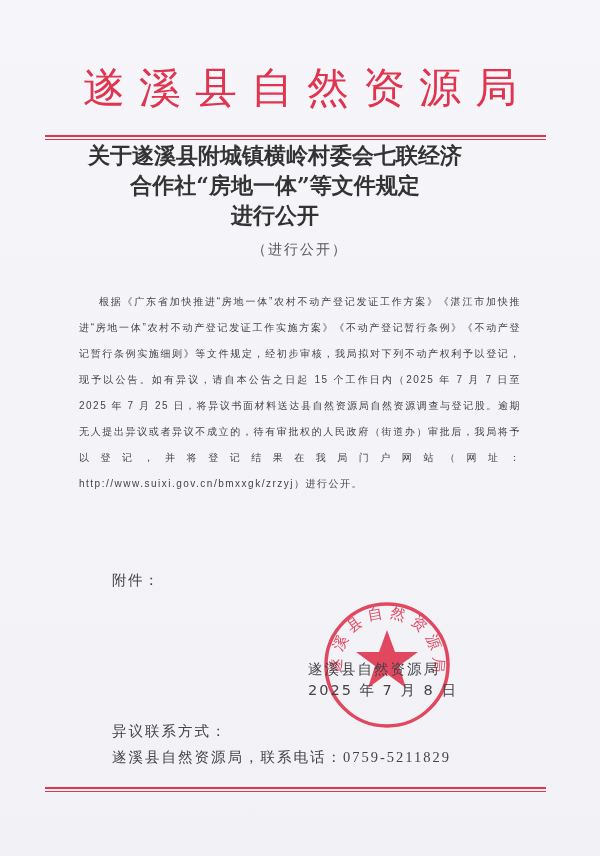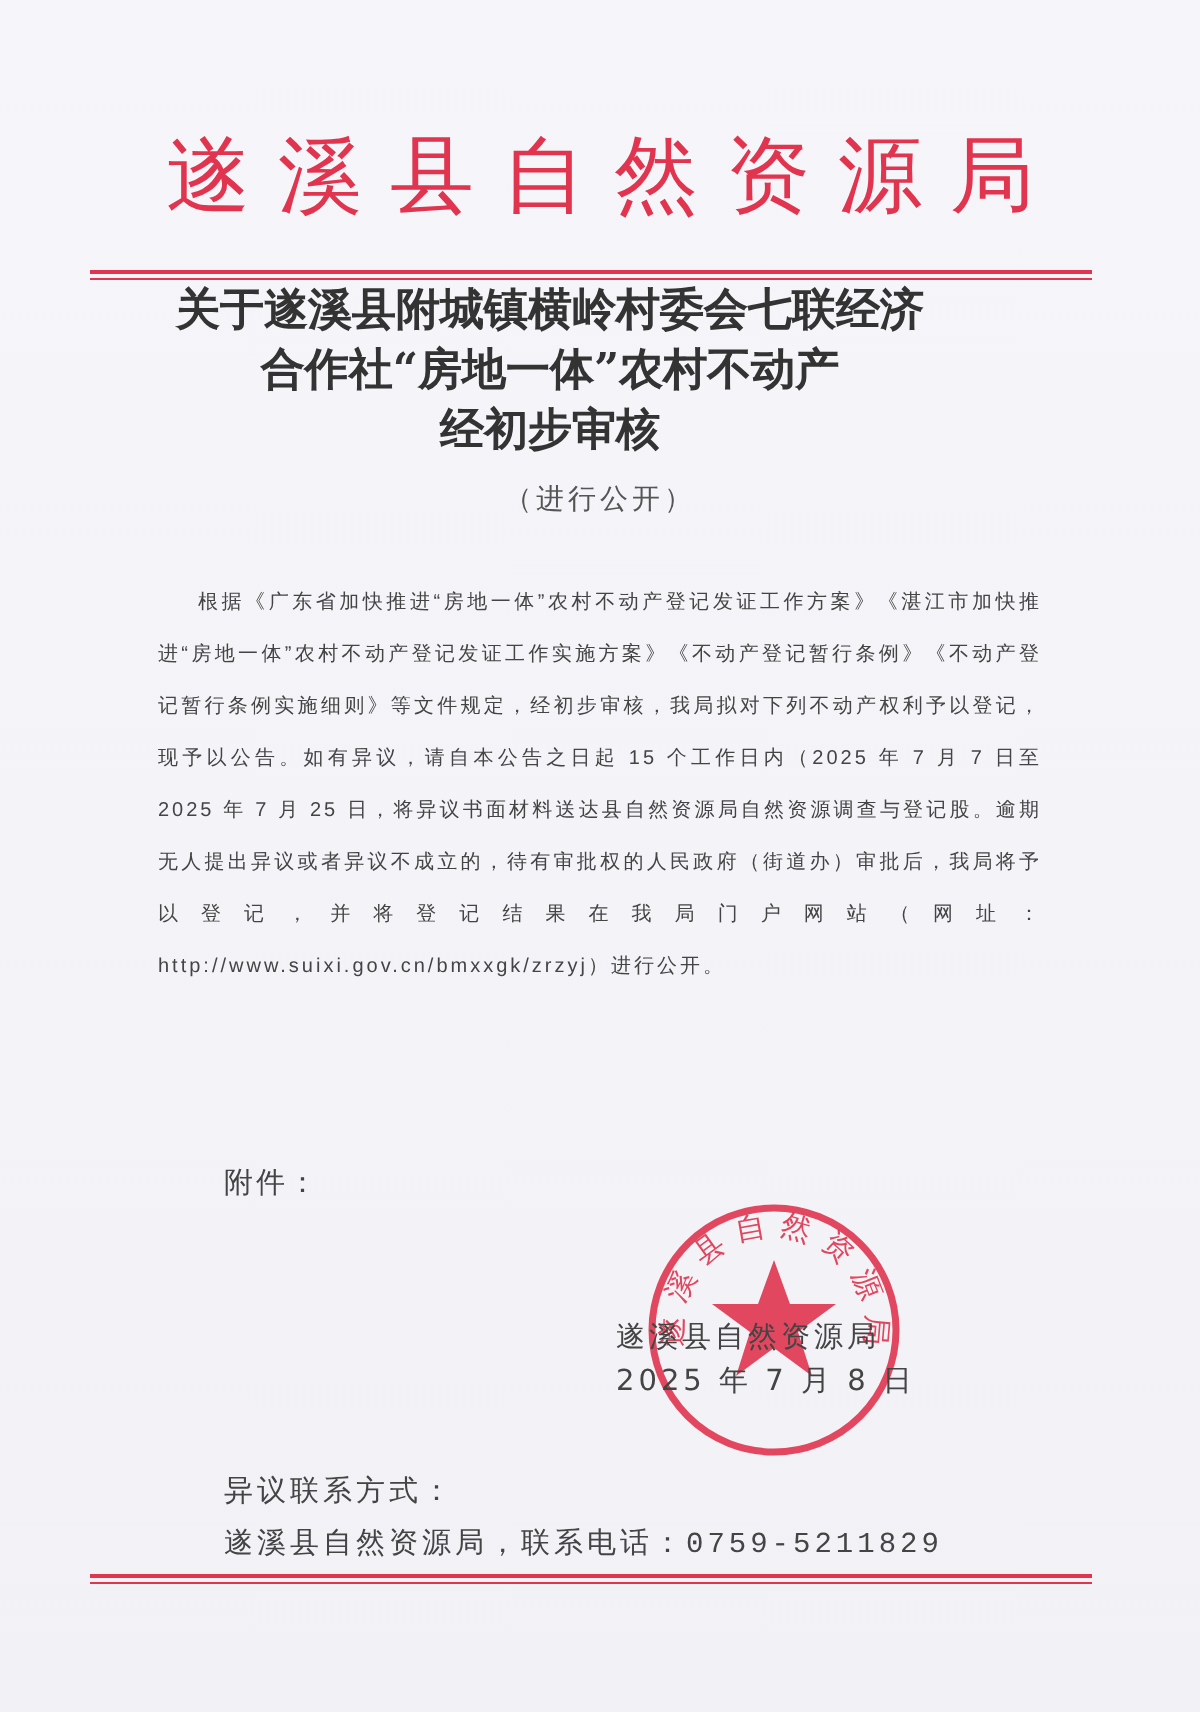--- a/index.html
+++ b/index.html
@@ -27,42 +27,42 @@
     font-size: 22px; line-height: 30px;
   }
   .batch { position: absolute; top: 241px; left: 0; width: 600px; text-align: center; font-size: 14px; color: #555; letter-spacing: 2px; }
   .body-text {
     position: absolute; top: 289px; left: 79px; width: 442px;
     font-size: 10px; line-height: 26px; color: #444;
     text-align: justify; text-indent: 2em; letter-spacing: 1.5px;
     font-family: Liberation Sans, sans-serif;
   }
   .attach { position: absolute; top: 568px; left: 112px; width: 420px; font-size: 14.5px; line-height: 24px; color: #444; font-family: "DejaVu Sans", sans-serif; letter-spacing: 1.5px; }
-  .attach .lbl { position: absolute; left: 0; top: 12px; }
+  .attach .lbl { position: absolute; left: 0; top: 0; }
   .attach .val { margin-left: 50px; display: block; }
   .sign { position: absolute; top: 657px; left: 308px; font-size: 14.5px; color: #444; letter-spacing: 2px; font-family: "DejaVu Sans", sans-serif; line-height: 24px; }
   .sign-date { position: absolute; top: 681px; left: 308px; font-size: 14.5px; color: #444; letter-spacing: 2px; font-family: "DejaVu Sans", sans-serif; }
   .stamp { position: absolute; left: 322px; top: 600px; width: 130px; height: 130px; }
-  .contact { position: absolute; top: 718px; left: 112px; font-size: 14.5px; line-height: 26px; color: #444; font-family: Liberation Mono, monospace; letter-spacing: 2px; margin-top: 16px; }
+  .contact { position: absolute; top: 718px; left: 112px; font-size: 14.5px; line-height: 26px; color: #444; font-family: Liberation Serif, serif; letter-spacing: 2px; }
 </style>
 </head>
 <body>
 
 <div class="page">
 
   <div class="red-header">遂溪县自然资源局</div>
   <div class="rule" style="top:135px;">
       <div class="l1"></div>
       <div class="l2"></div>
     </div>
 
   <div class="title">
     <div>关于遂溪县附城镇横岭村委会七联经济</div>
-    <div>合作社“房地一体”农村不动产</div>
-    <div>经初步审核</div>
+    <div>合作社“房地一体”等文件规定</div>
+    <div>进行公开</div>
   </div>
   <div class="batch">（进行公开）</div>
 
   <div class="body-text">根据《广东省加快推进“房地一体”农村不动产登记发证工作方案》《湛江市加快推进“房地一体”农村不动产登记发证工作实施方案》《不动产登记暂行条例》《不动产登记暂行条例实施细则》等文件规定，经初步审核，我局拟对下列不动产权利予以登记，现予以公告。如有异议，请自本公告之日起 15 个工作日内（2025 年 7 月 7 日至 2025 年 7 月 25 日，将异议书面材料送达县自然资源局自然资源调查与登记股。逾期无人提出异议或者异议不成立的，待有审批权的人民政府（街道办）审批后，我局将予以登记，并将登记结果在我局门户网站（网址：http://www.suixi.gov.cn/bmxxgk/zrzyj）进行公开。</div>
 
   <div class="attach">
     <span class="lbl">附件：</span>
   </div>
 
   <svg class="stamp" viewBox="0 0 130 130">

